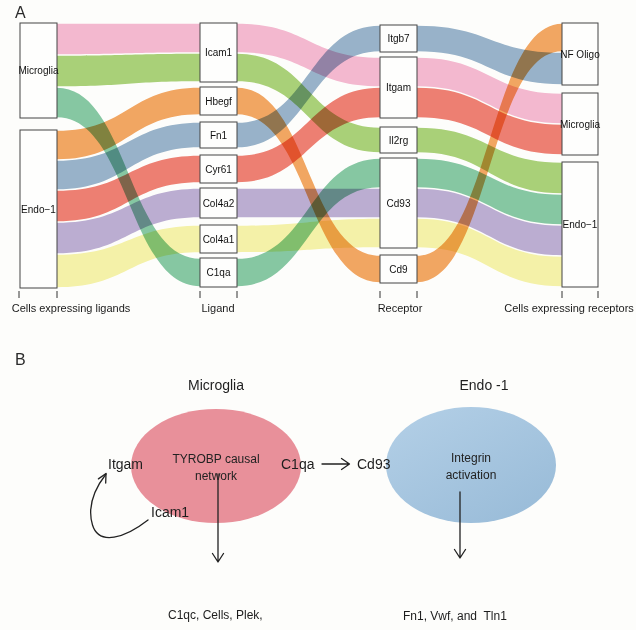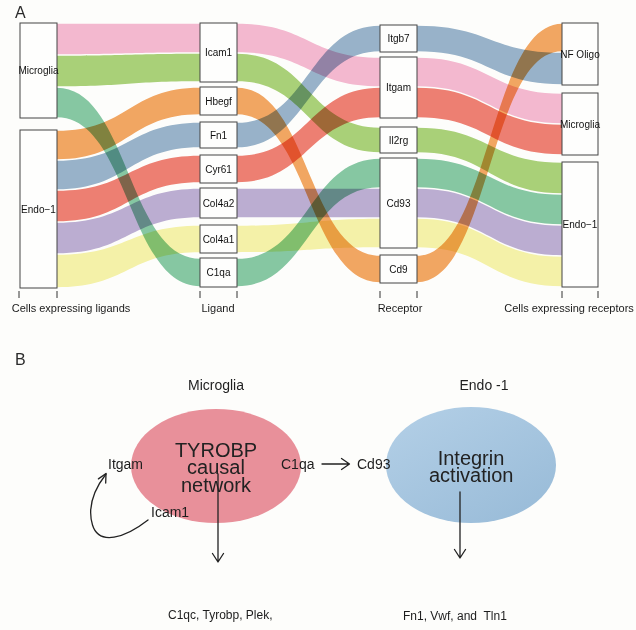--- a/index.html
+++ b/index.html
@@ -9,21 +9,21 @@
   }
   .panel-label{position:absolute;font-size:16px;font-weight:500;color:#2b2b2b;}
   #sankey-svg{position:absolute;left:0;top:0;}
   .flow{mix-blend-mode:multiply;}
   .node-rect{fill:#fefefd;stroke:#454545;stroke-width:1;}
   .node-label{font-size:10px;fill:#111;}
   .axis-label{font-size:11px;fill:#1a1a1a;}
   .tick{stroke:#333;stroke-width:1;}
   .pb-heading{position:absolute;font-size:14px;transform:translateX(-50%);white-space:nowrap;}
   .ellipse{position:absolute;border-radius:50%;display:flex;align-items:center;justify-content:center;}
-  .ellipse-text{font-size:20px;line-height:17.5px;text-align:center;color:#222;margin-top:4px;}
+  .ellipse-text{font-size:12px;line-height:17.5px;text-align:center;color:#222;margin-top:4px;}
   .pb-gene{position:absolute;font-size:14px;white-space:nowrap;color:#1d1d1d;}
   .pb-targets{position:absolute;font-size:12px;line-height:15.4px;white-space:pre;color:#1d1d1d;}
   #arrow-svg{position:absolute;left:0;top:0;pointer-events:none;}
   .arrow{stroke:#222;stroke-width:1.3;fill:none;stroke-linecap:round;stroke-linejoin:round;}
 </style>
 </head>
 <body>
 
 <div class="figure">
 
@@ -113,21 +113,21 @@
   <div class="ellipse" id="blue-ellipse" style="left: 386px; top: 407px; width: 170px; height: 116px; background: linear-gradient(150deg, rgb(180, 208, 231), rgb(151, 186, 215));">
     <div class="ellipse-text" style="width:84px;">Integrin activation</div>
   </div>
 
   <div class="pb-gene" style="left:108px;top:456px;">Itgam</div>
   <div class="pb-gene" style="left:281px;top:456px;">C1qa</div>
   <div class="pb-gene" style="left:357px;top:456px;">Cd93</div>
   <div class="pb-gene" style="left:151px;top:504px;">Icam1</div>
 
   <div class="pb-targets" style="left:168px;top:577px;">
-    <div>C1qc, Tyrobp, Plek,</div>
+    <div>C1qc, Cells, Plek,</div>
     
     
   </div>
   <div class="pb-targets" style="left:403px;top:578px;">
     <div>Fn1, Vwf, and  Tln1</div>
   </div>
 
   <svg id="arrow-svg" width="636" height="630" viewBox="0 0 636 630">
 
     <path class="arrow" d="M 148 520 C 125 538, 99 546, 92.5 525 C 86.5 505, 96 487, 106 474"></path>

